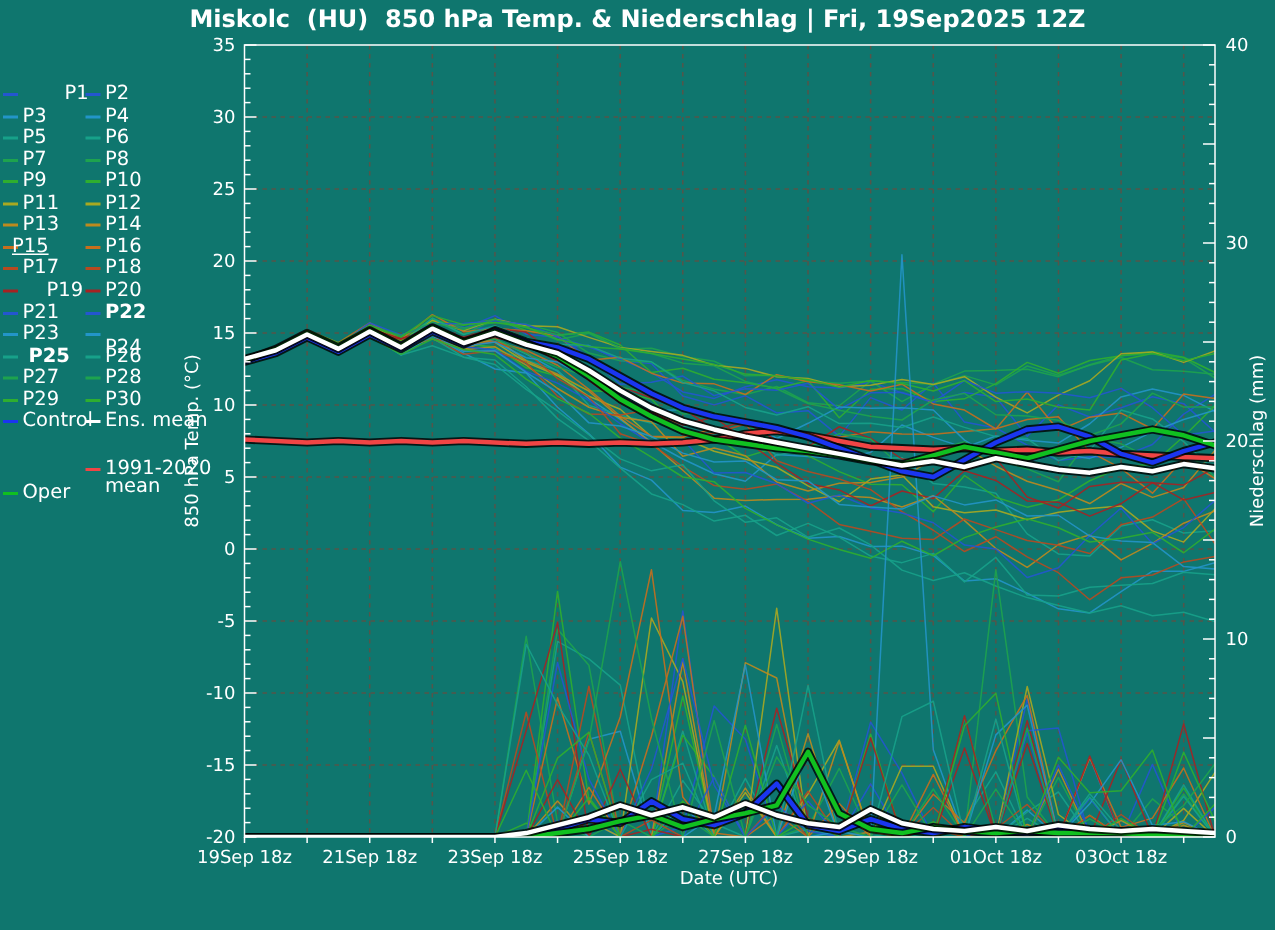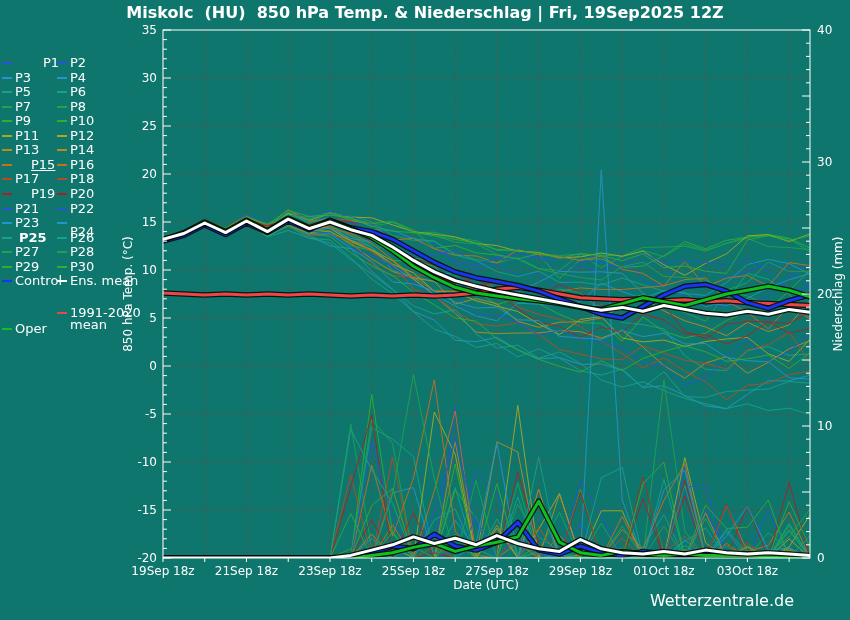--- a/index.html
+++ b/index.html
@@ -47,35 +47,35 @@
       <div class="legend-item" style="left: 68px; top: 89.2px;">P10</div>
       <div class="legend-swatch" style="left: 0px; top: 109.75px; background: rgb(169, 169, 33);"></div>
       <div class="legend-item" style="left: 13px; top: 103.75px;">P11</div>
       <div class="legend-swatch" style="left: 55px; top: 109.75px; background: rgb(169, 169, 33);"></div>
       <div class="legend-item" style="left: 68px; top: 103.75px;">P12</div>
       <div class="legend-swatch" style="left: 0px; top: 124.3px; background: rgb(189, 138, 30);"></div>
       <div class="legend-item" style="left: 13px; top: 118.3px;">P13</div>
       <div class="legend-swatch" style="left: 55px; top: 124.3px; background: rgb(189, 138, 30);"></div>
       <div class="legend-item" style="left: 68px; top: 118.3px;">P14</div>
       <div class="legend-swatch" style="left: 0px; top: 138.85px; background: rgb(198, 111, 29);"></div>
-      <div class="legend-item" style="left: 29px; top: 132.85px; text-decoration: underline;">P15</div>
+      <div class="legend-item" style="left: 6px; top: 132.85px; text-decoration: underline;">P15</div>
       <div class="legend-swatch" style="left: 55px; top: 138.85px; background: rgb(198, 111, 29);"></div>
       <div class="legend-item" style="left: 68px; top: 132.85px;">P16</div>
       <div class="legend-swatch" style="left: 0px; top: 153.4px; background: rgb(183, 74, 32);"></div>
       <div class="legend-item" style="left: 13px; top: 147.4px;">P17</div>
       <div class="legend-swatch" style="left: 55px; top: 153.4px; background: rgb(183, 74, 32);"></div>
       <div class="legend-item" style="left: 68px; top: 147.4px;">P18</div>
       <div class="legend-swatch" style="left: 0px; top: 167.95px; background: rgb(166, 34, 34);"></div>
       <div class="legend-item" style="left: 13px; top: 161.95px; margin-left: 16px;">P19</div>
       <div class="legend-swatch" style="left: 55px; top: 167.95px; background: rgb(166, 34, 34);"></div>
       <div class="legend-item" style="left: 68px; top: 161.95px;">P20</div>
       <div class="legend-swatch" style="left: 0px; top: 182.5px; background: rgb(36, 86, 208);"></div>
       <div class="legend-item" style="left: 13px; top: 176.5px;">P21</div>
       <div class="legend-swatch" style="left: 55px; top: 182.5px; background: rgb(36, 86, 208);"></div>
-      <div class="legend-item" style="left: 68px; top: 176.5px;">P22</div>
+      <div class="legend-item" style="left: 68px; top: 176.5px; font-weight: bold;">P22</div>
       <div class="legend-swatch" style="left: 0px; top: 197.05px; background: rgb(35, 149, 200);"></div>
       <div class="legend-item" style="left: 13px; top: 191.05px;">P23</div>
       <div class="legend-swatch" style="left: 55px; top: 197.05px; background: rgb(35, 149, 200);"></div>
       <div class="legend-item" style="left: 68px; top: 200px;">P24</div>
       <div class="legend-swatch" style="left: 0px; top: 211.6px; background: rgb(23, 161, 137);"></div>
       <div class="legend-item" style="left: 17px; top: 205.6px; font-weight: bold;">P25</div>
       <div class="legend-swatch" style="left: 55px; top: 211.6px; background: rgb(23, 161, 137);"></div>
       <div class="legend-item" style="left: 68px; top: 205.6px;">P26</div>
       <div class="legend-swatch" style="left: 0px; top: 226.15px; background: rgb(30, 163, 78);"></div>
       <div class="legend-item" style="left: 13px; top: 220.15px;">P27</div>
@@ -339,14 +339,13 @@
       <text x="496.93548387096774" y="575" text-anchor="middle" font-size="12px">27Sep 18z</text>
       <text x="580.4193548387098" y="575" text-anchor="middle" font-size="12px">29Sep 18z</text>
       <text x="663.9032258064516" y="575" text-anchor="middle" font-size="12px">01Oct 18z</text>
       <text x="747.3870967741935" y="575" text-anchor="middle" font-size="12px">03Oct 18z</text>
     </svg>
 
   <div class="axis-title left">850 hPa Temp. (°C)</div>
   <div class="axis-title right">Niederschlag (mm)</div>
   <div class="xaxis-title">Date (UTC)</div>
 
-  <div class="footer-right">Wetterzentrale.de</div>
 </div>
 
 </body></html>

